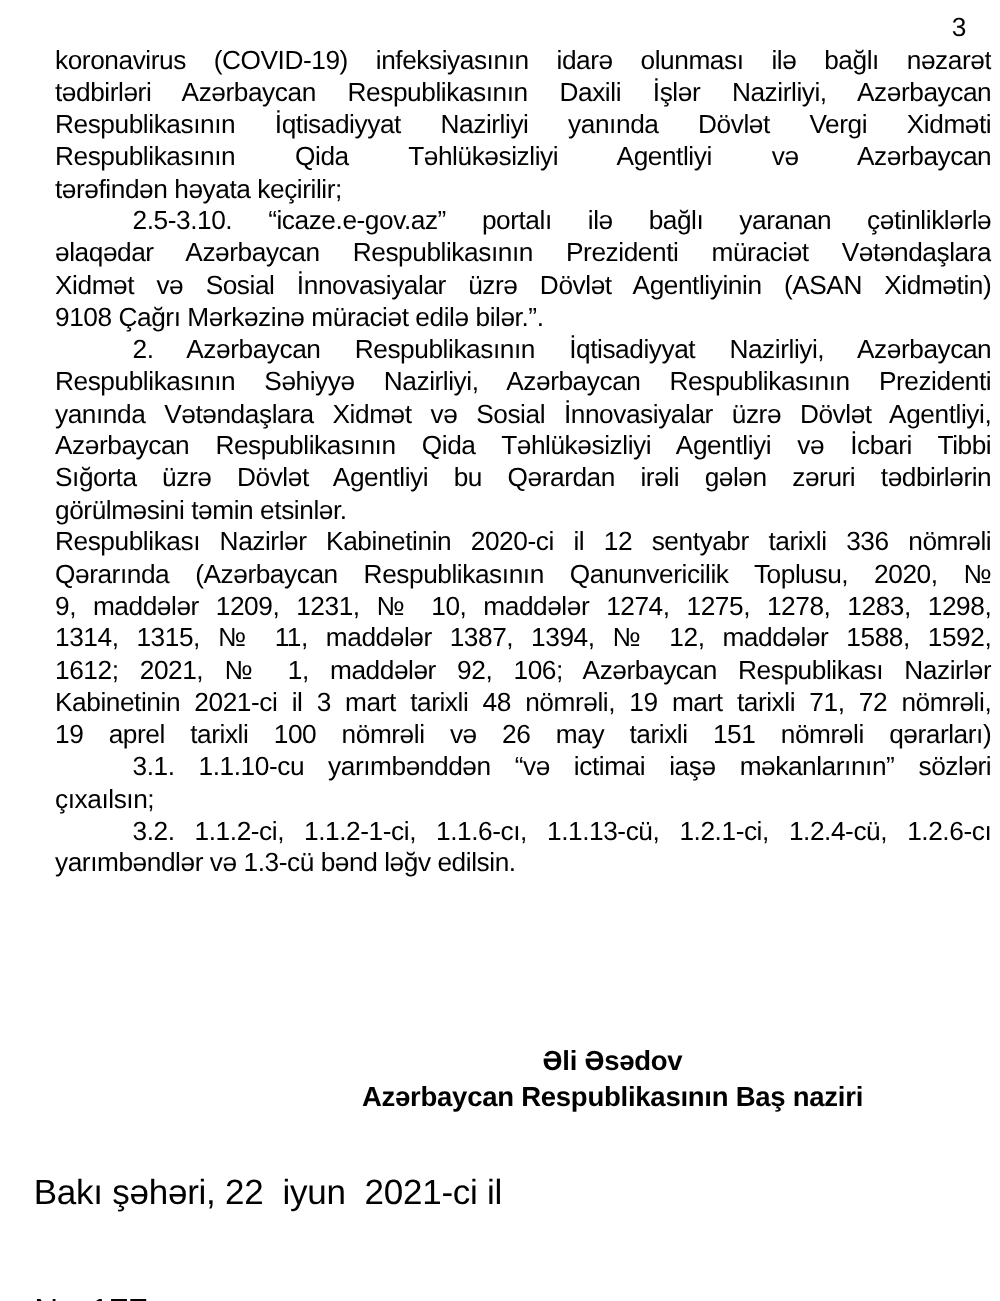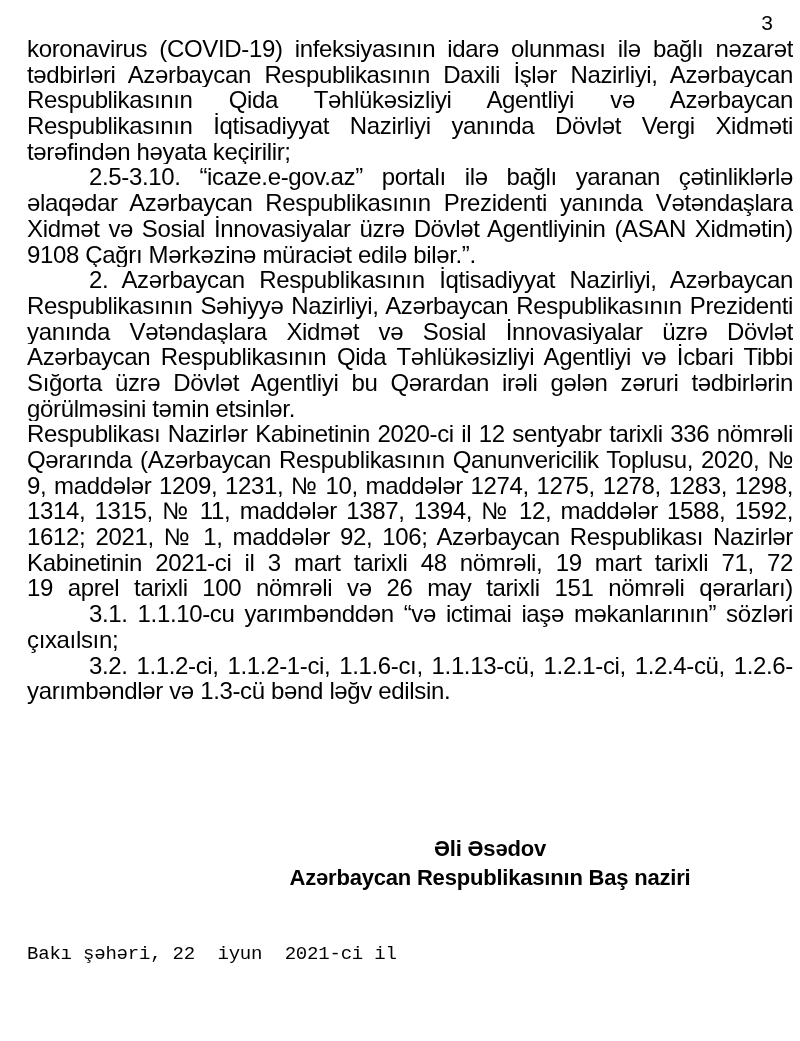--- a/index.html
+++ b/index.html
@@ -23,29 +23,30 @@
     font-size: 21px;
     line-height: 24px;
   }
   .content {
     position: absolute;
     left: 27px;
     top: 36px;
     width: 766px;
   }
   .line {
-    font-size: 24px;
+    font-size: 21px;
     line-height: 25.7px;
     height: 25.7px;
     letter-spacing: -0.35px;
     text-align: justify;
     text-align-last: justify;
     text-justify: inter-word;
     white-space: normal;
     overflow: hidden;
+    margin-left: 17px;
   }
   .line.last {
     text-align: right;
     text-align-last: left;
   }
   .line.indent {
     padding-left: 62px;
   }
   .signature {
     position: absolute;
@@ -54,46 +55,45 @@
     width: 766px;
     text-align: center;
     font-weight: bold;
     font-size: 22px;
     line-height: 29px;
     letter-spacing: -0.2px;
   }
   .footer-line {
     position: absolute;
     left: 27px;
-    font-size: 19px;
+    font-size: 28px;
     line-height: 26px;
     letter-spacing: -0.2px;
     white-space: pre;
-    font-family: Liberation Mono, monospace;
   }
   .footer-date { top: 941px; }
   .footer-number { top: 1036px; }
 </style>
 </head>
 <body>
 
 <div class="page">
   <div class="page-number">3</div>
 
   <div class="content">
       <div class="paragraph">
         <div class="line">koronavirus (COVID-19) infeksiyasının idarə olunması ilə bağlı nəzarət</div>
         <div class="line">tədbirləri Azərbaycan Respublikasının Daxili İşlər Nazirliyi, Azərbaycan</div>
+        <div class="line">Respublikasının İqtisadiyyat Nazirliyi yanında Dövlət Vergi Xidməti</div>
         <div class="line">Respublikasının Qida Təhlükəsizliyi Agentliyi və Azərbaycan</div>
-        <div class="line">Respublikasının İqtisadiyyat Nazirliyi yanında Dövlət Vergi Xidməti</div>
         <div class="line last">tərəfindən həyata keçirilir;</div>
       </div>
       <div class="paragraph">
         <div class="line indent">2.5-3.10. “icaze.e-gov.az” portalı ilə bağlı yaranan çətinliklərlə</div>
-        <div class="line">əlaqədar Azərbaycan Respublikasının Prezidenti yanında Vətəndaşlara</div>
+        <div class="line">əlaqədar Azərbaycan Respublikasının Prezidenti müraciət Vətəndaşlara</div>
         <div class="line">Xidmət və Sosial İnnovasiyalar üzrə Dövlət Agentliyinin (ASAN Xidmətin)</div>
         <div class="line last">9108 Çağrı Mərkəzinə müraciət edilə bilər.”.</div>
       </div>
       <div class="paragraph">
         <div class="line indent">2. Azərbaycan Respublikasının İqtisadiyyat Nazirliyi, Azərbaycan</div>
         <div class="line">Respublikasının Səhiyyə Nazirliyi, Azərbaycan Respublikasının Prezidenti</div>
         <div class="line">yanında Vətəndaşlara Xidmət və Sosial İnnovasiyalar üzrə Dövlət Agentliyi,</div>
         <div class="line">Azərbaycan Respublikasının Qida Təhlükəsizliyi Agentliyi və İcbari Tibbi</div>
         <div class="line">Sığorta üzrə Dövlət Agentliyi bu Qərardan irəli gələn zəruri tədbirlərin</div>
         <div class="line last">görülməsini təmin etsinlər.</div>

